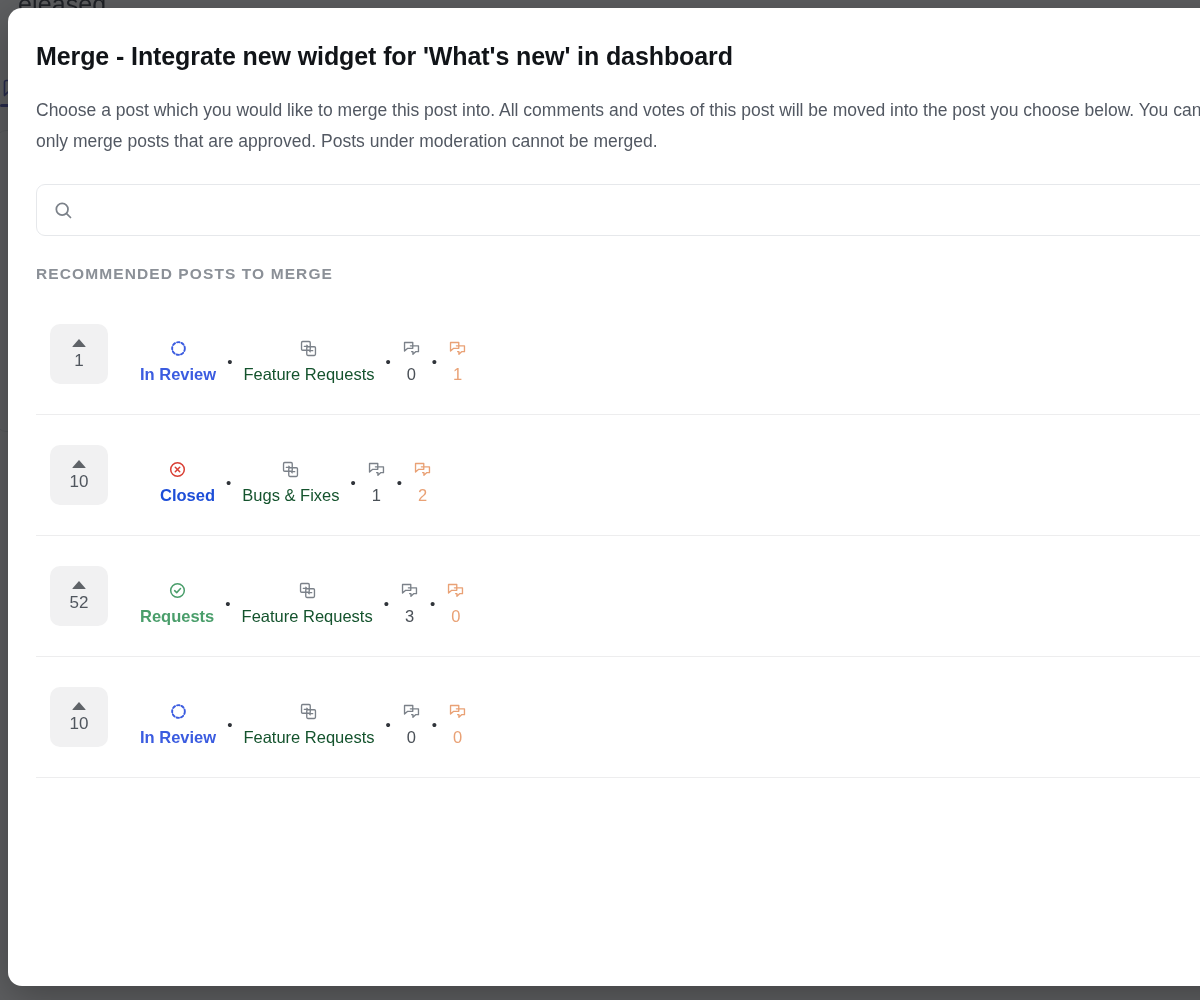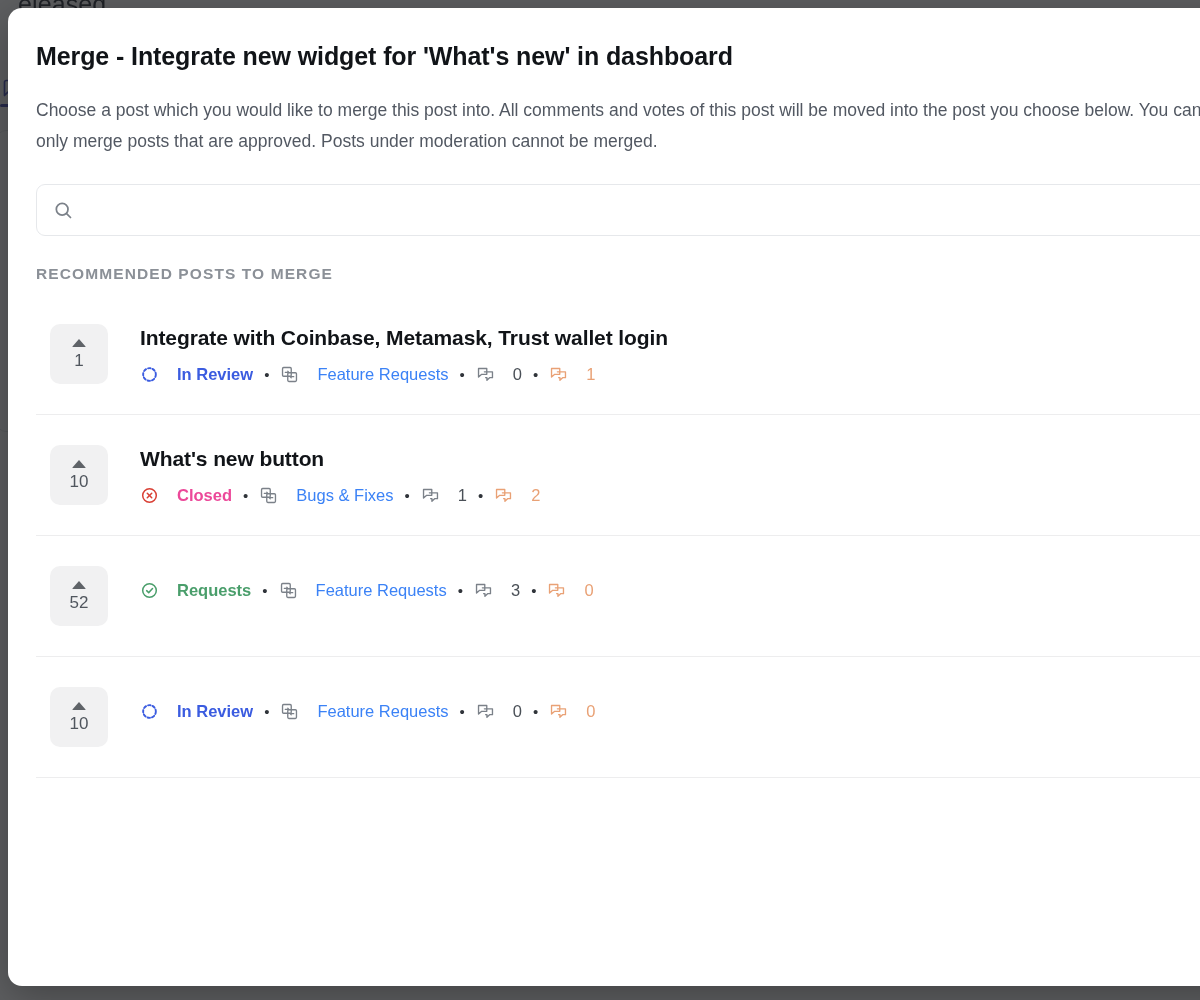--- a/index.html
+++ b/index.html
@@ -211,30 +211,31 @@
     margin-top: 14px;
     display: flex;
     align-items: center;
     font-size: 16.5px;
     color: #6b7178;
     white-space: nowrap;
   }
   .meta-item {
     display: inline-flex;
     align-items: center;
-    gap: 18px;
+    gap: 7px;
+    flex-direction: column;
   }
   .meta-sep {
     margin: 0 11px;
     color: #30343a;
     font-size: 15px;
     line-height: 1;
   }
   .status-text { font-weight: 700; }
-  .cat-name { color: #3b82f6; }
+  .cat-name { color: #14532d; }
   .count-val { color: #4a5057; }
 </style>
 </head>
 <body>
 
 <div id="page-root">
   <div class="bg-content">
     <div class="bg-heading">eleased</div>
     <span class="bg-tab-icon">
       <svg viewBox="0 0 24 24" fill="none" stroke="currentColor" stroke-width="2" stroke-linecap="round" stroke-linejoin="round" width="20" height="20">
@@ -267,21 +268,20 @@
 
     <div class="section-label">RECOMMENDED POSTS TO MERGE</div>
 
     <div class="post-list" id="post-list">
         <div class="post-row">
           <div class="vote-box">
             <div class="vote-caret"></div>
             <div class="vote-count">1</div>
           </div>
           <div class="post-main">
-            <div class="post-title">Integrate with Coinbase, Metamask, Trust wallet login</div>
             <div class="post-meta">
               <span class="meta-item">
                 <span style="display: inline-flex;">
                   <svg viewBox="0 0 24 24" width="19" height="19" fill="none" stroke="#3b5ce0" stroke-width="2" stroke-linecap="round" stroke-linejoin="round" class="">
                     <circle cx="12" cy="12" r="8" stroke-dasharray="3.2 2.6" stroke-width="2.4"></circle>
                   </svg>
                 </span>
                 <span class="status-text" style="color: rgb(59, 92, 224);">In Review</span>
               </span>
               <span class="meta-sep">•</span>
@@ -318,31 +318,30 @@
               </span>
             </div>
           </div>
         </div>
         <div class="post-row">
           <div class="vote-box">
             <div class="vote-caret"></div>
             <div class="vote-count">10</div>
           </div>
           <div class="post-main">
-            <div class="post-title">What's new button</div>
             <div class="post-meta">
               <span class="meta-item">
                 <span style="display: inline-flex;">
                   <svg viewBox="0 0 24 24" width="19" height="19" fill="none" stroke="#d93f34" stroke-width="2" stroke-linecap="round" stroke-linejoin="round" class="">
                     <circle cx="12" cy="12" r="8.6" stroke-width="1.9"></circle>
                     <line x1="9.2" y1="9.2" x2="14.8" y2="14.8" stroke-width="1.9"></line>
                     <line x1="14.8" y1="9.2" x2="9.2" y2="14.8" stroke-width="1.9"></line>
                   </svg>
                 </span>
-                <span class="status-text" style="color: #ec4899;">Closed</span>
+                <span class="status-text" style="color: #1d4ed8; margin-left: 20px;">Closed</span>
               </span>
               <span class="meta-sep">•</span>
               <span class="meta-item">
                 <span style="display: inline-flex;">
                   <svg viewBox="0 0 24 24" width="19" height="19" fill="none" stroke="#7b8189" stroke-width="2" stroke-linecap="round" stroke-linejoin="round" class="">
                     <rect x="3.2" y="3.2" width="11" height="11" rx="1.4" stroke-width="1.7"></rect>
                     <rect x="9.8" y="9.8" width="11" height="11" rx="1.4" stroke-width="1.7"></rect>
                     <path d="M6.6 9.2h4.6l-1.4-1.5" stroke-width="1.5"></path>
                     <path d="M17.4 14.8h-4.6l1.4 1.5" stroke-width="1.5"></path>
                   </svg>

